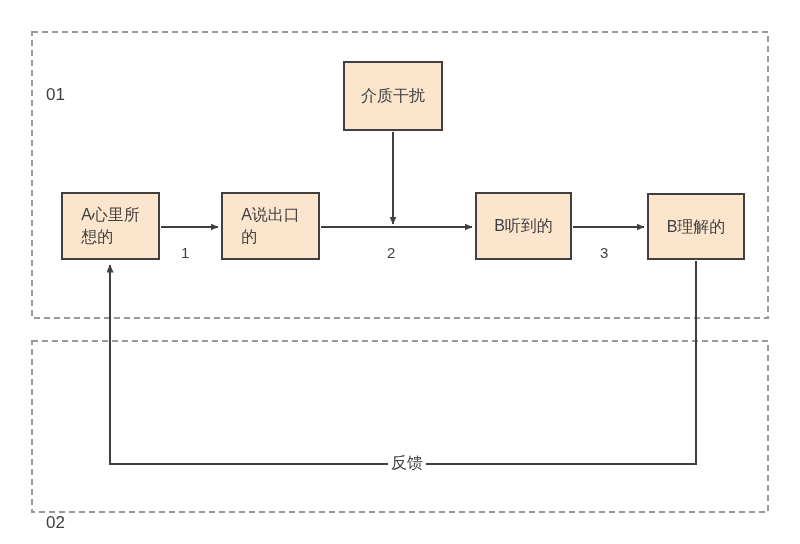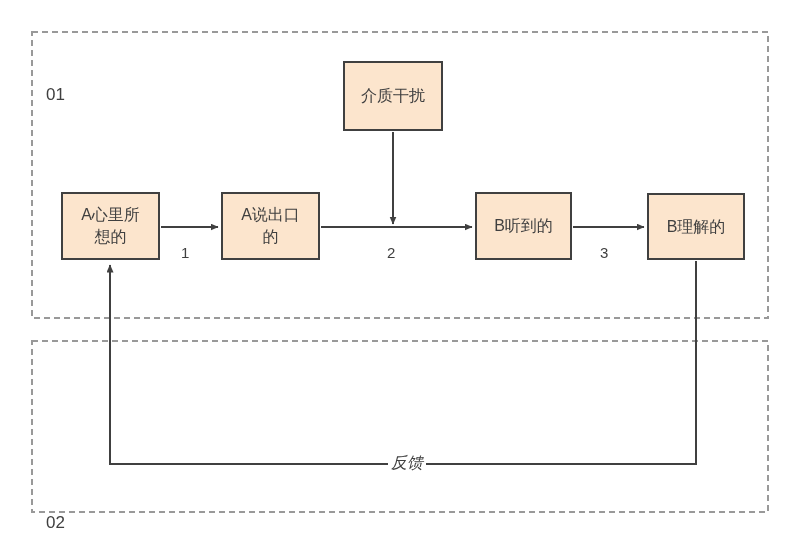--- a/index.html
+++ b/index.html
@@ -22,21 +22,20 @@
   }
   .node {
     position: absolute;
     box-sizing: border-box;
     background: #fce5cd;
     border: 2px solid #404040;
     color: #404040;
     display: flex;
     align-items: center;
     justify-content: center;
-    text-align: center;
     font-size: 16px;
     line-height: 1.35;
     white-space: pre-line;
   }
   .group-label {
     position: absolute;
     color: #404040;
     font-size: 17px;
     margin-top: 48px;
   }
@@ -45,21 +44,20 @@
     color: #404040;
     font-size: 15px;
   }
   .feedback-label {
     position: absolute;
     color: #404040;
     font-size: 16px;
     background: #ffffff;
     padding: 0 3px;
     transform: translate(-50%, -50%);
-    font-style: italic;
   }
   
   .node-interference { left: 343px; top: 61px;  width: 100px; height: 70px; }
   .node-a-thinks     { left: 61px;  top: 192px; width: 99px;  height: 68px; }
   .node-a-says       { left: 221px; top: 192px; width: 99px;  height: 68px; }
   .node-b-hears      { left: 475px; top: 192px; width: 97px;  height: 68px; }
   .node-b-understands{ left: 647px; top: 193px; width: 98px;  height: 67px; }
   .label-group-01 { left: 46px; top: 37px; }
   .label-group-02 { left: 46px; top: 465px; }
   .edge-num-1 { left: 181px; top: 244px; }

